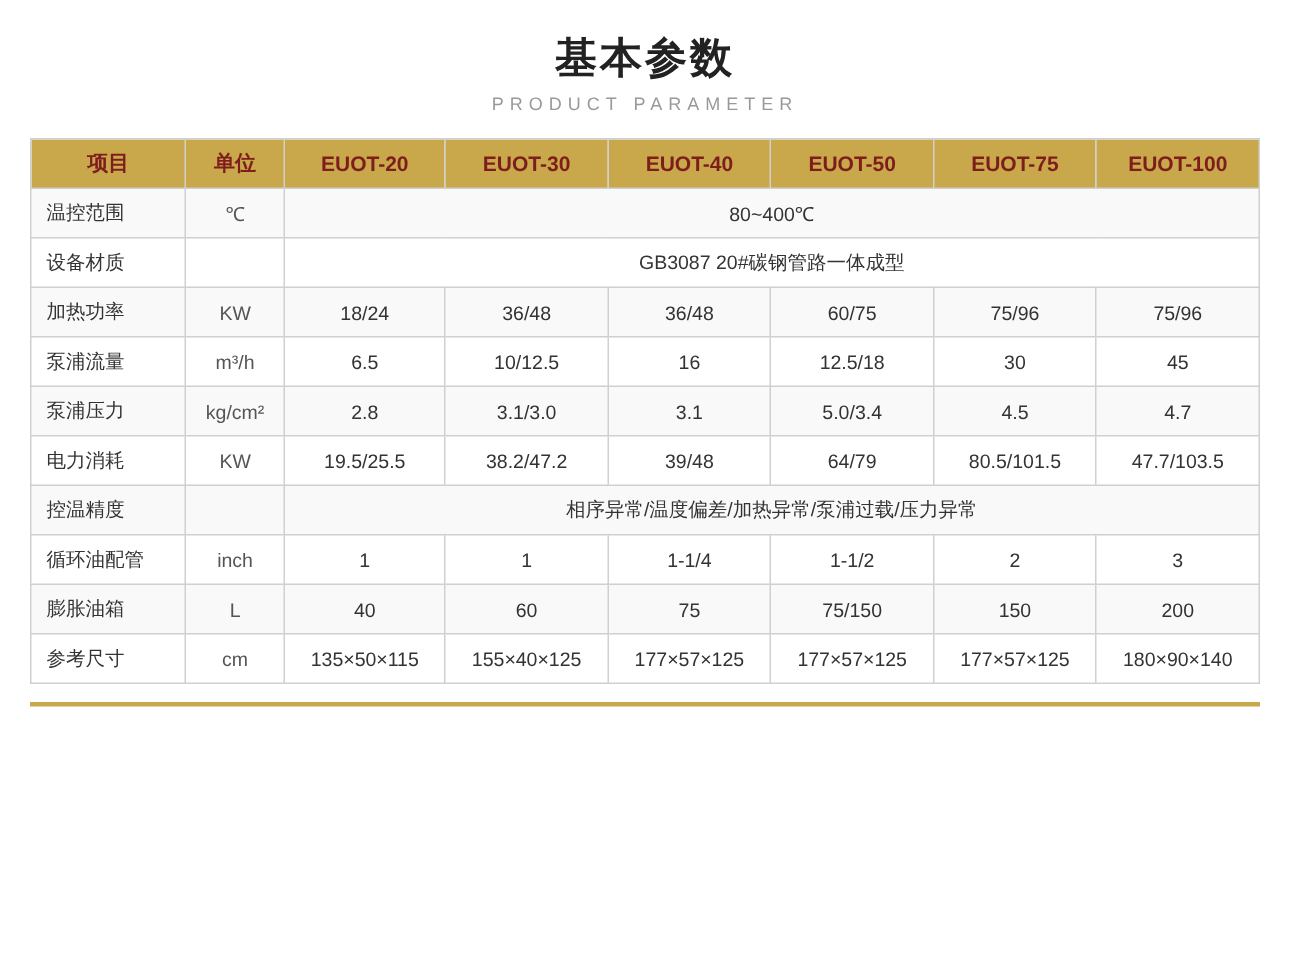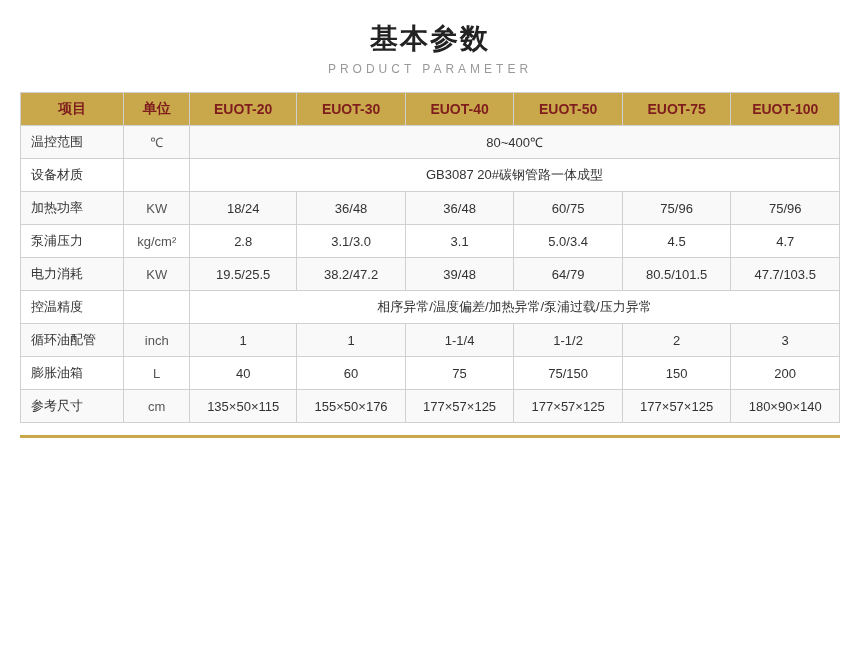--- a/index.html
+++ b/index.html
@@ -101,20 +101,30 @@
         <td class="row-label">加热功率</td>
         <td class="unit-cell">KW</td>
         <td>18/24</td>
         <td>36/48</td>
         <td>36/48</td>
         <td>60/75</td>
         <td>75/96</td>
         <td>75/96</td>
       </tr>
       <tr>
+        <td class="row-label">泵浦流量</td>
+        <td class="unit-cell">m³/h</td>
+        <td>6.5</td>
+        <td>10/12.5</td>
+        <td>16</td>
+        <td>12.5/18</td>
+        <td>30</td>
+        <td>45</td>
+      </tr>
+      <tr>
         <td class="row-label">泵浦压力</td>
         <td class="unit-cell">kg/cm²</td>
         <td>2.8</td>
         <td>3.1/3.0</td>
         <td>3.1</td>
         <td>5.0/3.4</td>
         <td>4.5</td>
         <td>4.7</td>
       </tr>
       <tr>
@@ -149,21 +159,21 @@
         <td>60</td>
         <td>75</td>
         <td>75/150</td>
         <td>150</td>
         <td>200</td>
       </tr>
       <tr>
         <td class="row-label">参考尺寸</td>
         <td class="unit-cell">cm</td>
         <td>135×50×115</td>
-        <td>155×50×176</td>
+        <td>155×40×125</td>
         <td>177×57×125</td>
         <td>177×57×125</td>
         <td>177×57×125</td>
         <td>180×90×140</td>
       </tr>
     </tbody>
 </table>
 
 <div class="bottom-line"></div>
 

